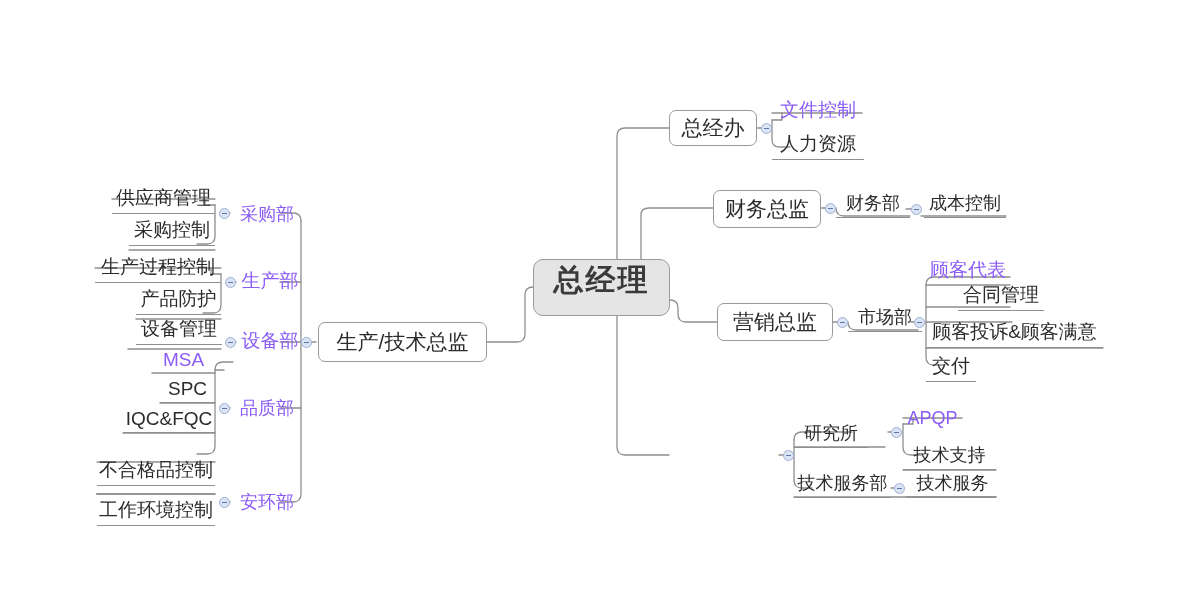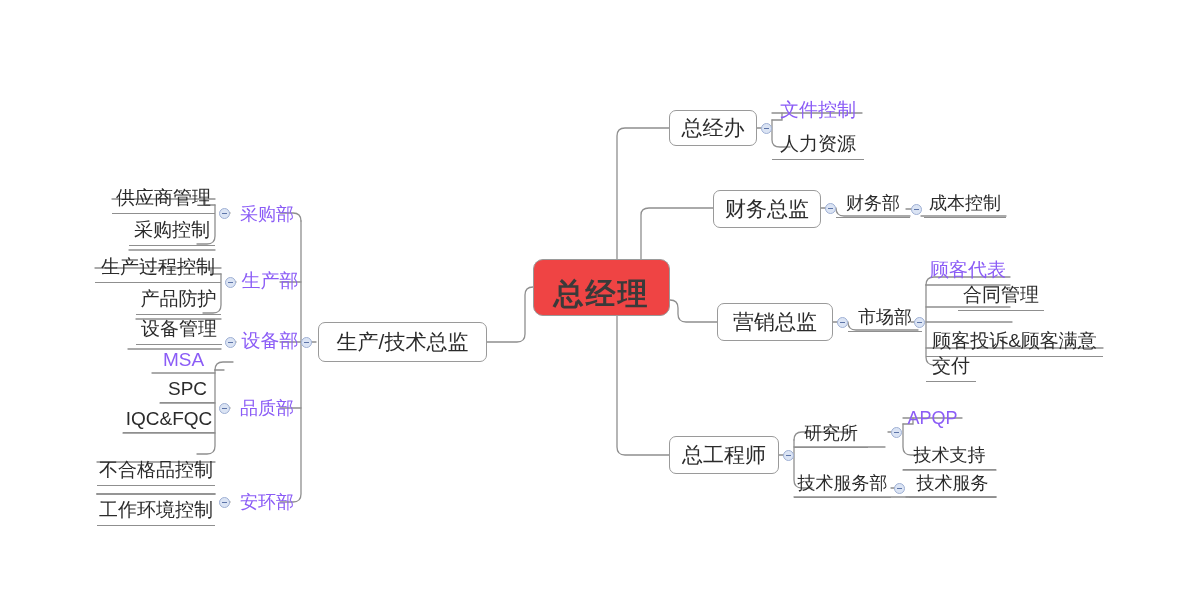--- a/index.html
+++ b/index.html
@@ -27,26 +27,26 @@
   }
   
   .node {
     position: absolute;
     white-space: nowrap;
     color: #2b2b2b;
   }
   .node-root {
     border: 1.4px solid #9a9a9a;
     border-radius: 10px;
-    background: #ef4444;
+    background: #e5e5e5;
     font-size: 30px;
     font-weight: bold;
     letter-spacing: 2px;
     display: flex;
-    align-items: flex-end;
+    align-items: flex-start;
     justify-content: center;
     color: #3a3a3a;
   }
   .node-box {
     border: 1.3px solid #9a9a9a;
     border-radius: 7px;
     background: #ffffff;
     font-size: 21px;
     display: flex;
     align-items: center;
@@ -214,30 +214,27 @@
   <div class="node node-line small" style="left:848px; top:308px; width:74px; height:24px;">
     <span>市场部</span>
   </div>
   <div class="toggle" style="left:914px; top:317px;"></div>
   <div class="node node-plain" style="left:926px; top:259px; width:84px; height:26px;">
     <span>顾客代表</span>
   </div>
   <div class="node node-line" style="left:926px; top:285px; width:86px; height:26px;margin-left:32px;">
     <span>合同管理</span>
   </div>
-  <div class="node node-line" style="left:926px; top:331px; width:177px; height:26px;">
+  <div class="node node-line" style="left:926px; top:322px; width:177px; height:26px;">
     <span>顾客投诉&amp;顾客满意</span>
   </div>
   <div class="node node-line" style="left:926px; top:356px; width:50px; height:26px;">
     <span>交付</span>
   </div>
 
-  <div class="node node-box" style="left:669px; top:436px; width:110px; height:38px;">
-    <span>总工程师</span>
-  </div>
   <div class="toggle" style="left:783px; top:450px;"></div>
   <div class="node node-line small" style="left:794px; top:424px; width:74px; height:24px;">
     <span>研究所</span>
   </div>
   <div class="toggle" style="left:891px; top:427px;"></div>
   <div class="node node-plain small" style="left:903px; top:407px; width:59px; height:24px;">
     <span>APQP</span>
   </div>
   <div class="node node-line small" style="left:903px; top:446px; width:93px; height:24px;">
     <span>技术支持</span>

